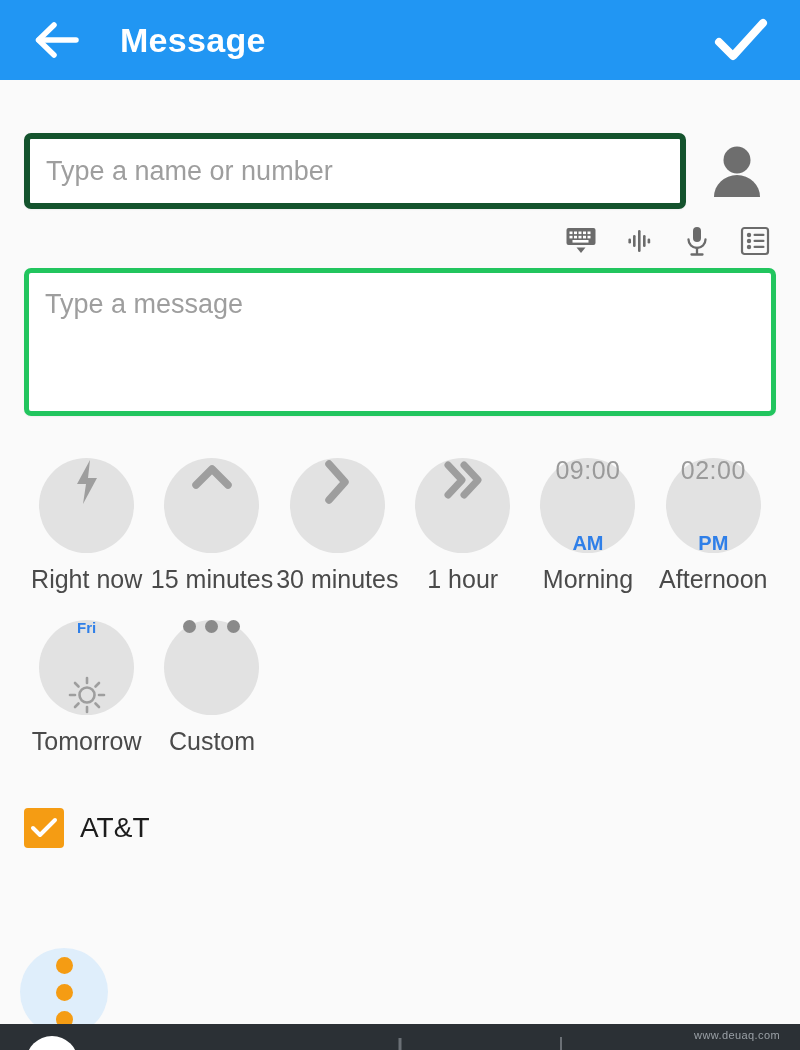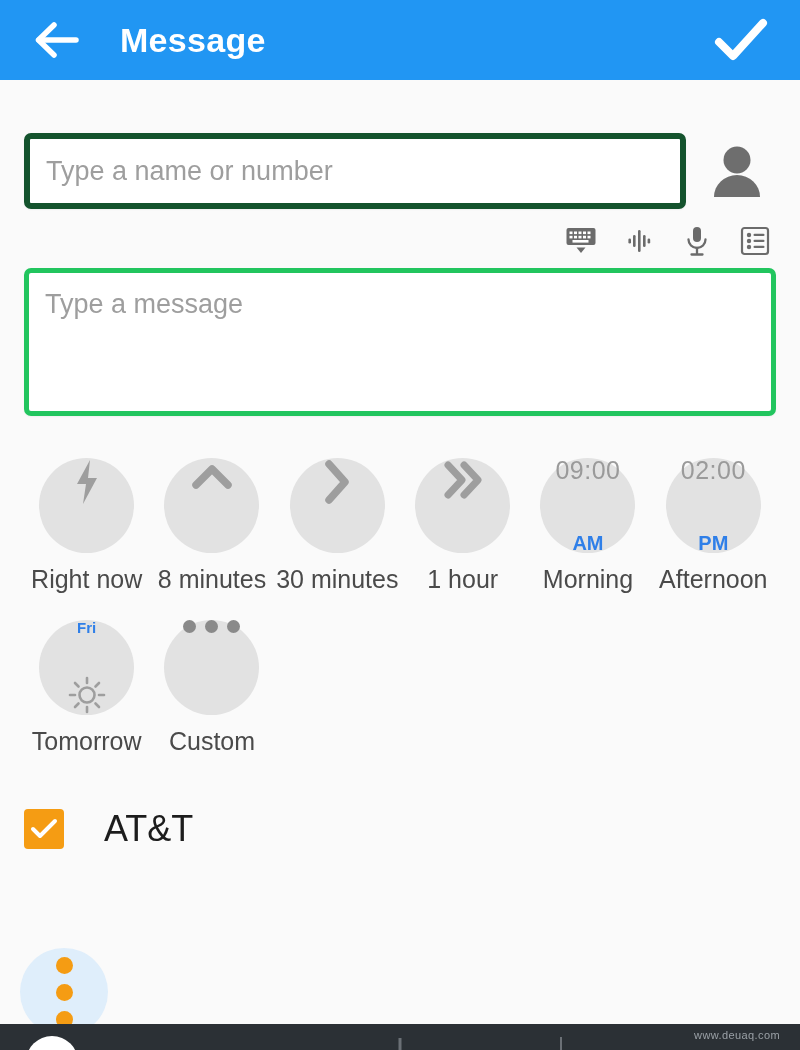--- a/index.html
+++ b/index.html
@@ -179,22 +179,22 @@
     cursor:pointer;
   }
   .checkbox {
     width:40px; height:40px;
     background:#f59c13;
     border-radius:4px;
     display:flex; align-items:center; justify-content:center;
     flex:0 0 auto;
   }
   .carrier-label {
-    margin-left:40px;
-    font-size:36px;
+    margin-left:16px;
+    font-size:28px;
     color:#1c1c1c;
   }
 
   
   .fab {
     position:absolute;
     left:20px;
     bottom:-12px;
     width:88px; height:88px;
     border-radius:50%;
@@ -349,21 +349,21 @@
       </div>
       <div class="quick-label">Right now</div>
     </div>
 
     <div class="quick-cell">
       <div class="quick-circle">
         <svg width="46" height="40" viewBox="0 0 46 40">
           <path d="M7 27 L23 11 L39 27" stroke="#9e9e9e" stroke-width="7.5" fill="none" stroke-linecap="round" stroke-linejoin="round"></path>
         </svg>
       </div>
-      <div class="quick-label">8 minutes</div>
+      <div class="quick-label">15 minutes</div>
     </div>
 
     <div class="quick-cell">
       <div class="quick-circle">
         <svg width="34" height="48" viewBox="0 0 34 48">
           <path d="M9 6 L25 24 L9 42" stroke="#9e9e9e" stroke-width="7.5" fill="none" stroke-linecap="round" stroke-linejoin="round"></path>
         </svg>
       </div>
       <div class="quick-label">30 minutes</div>
     </div>

